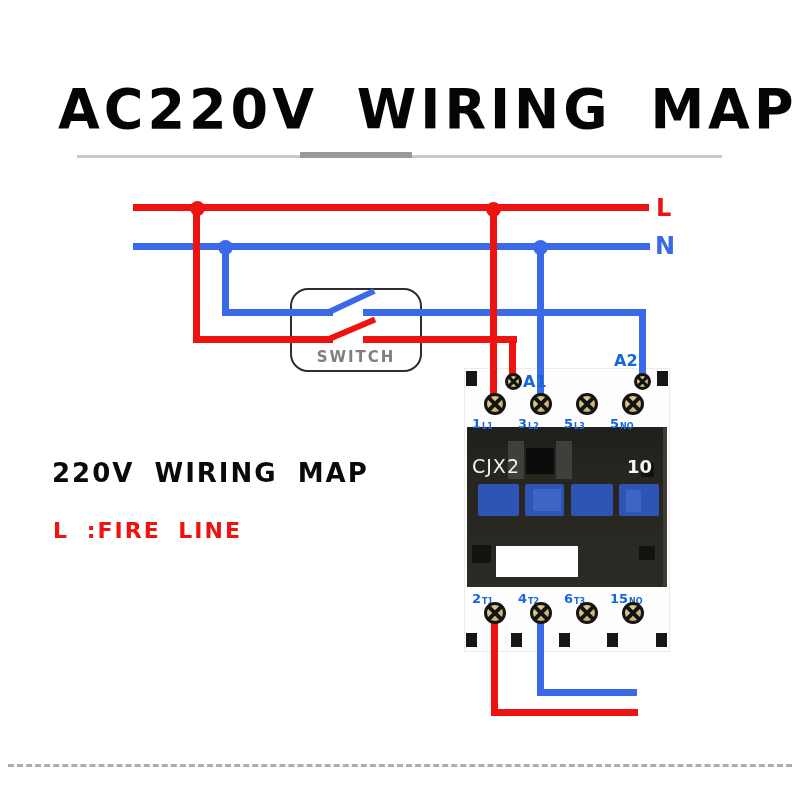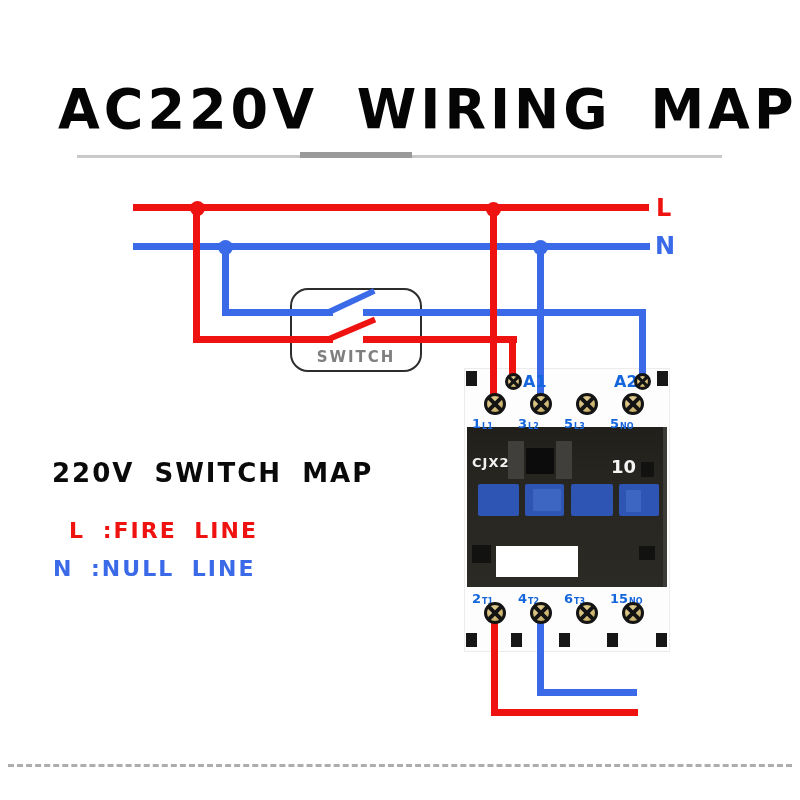--- a/index.html
+++ b/index.html
@@ -23,38 +23,38 @@
   .switch-box{position:absolute;left:290px;top:288px;width:128px;height:80px;
               border:2px solid #2d2d2d;border-radius:18px;z-index:1;background:transparent;}
   .switch-label{position:absolute;left:290px;top:348px;width:132px;text-align:center;
                 font-size:15px;font-weight:bold;letter-spacing:2px;
                 color:var(--switch-text,#7f7f7f);z-index:2;}
 
   
   .legend-heading{position:absolute;left:52px;top:458px;font-size:26px;font-weight:bold;
                   color:#0a0a0a;letter-spacing:2px;word-spacing:9px;white-space:nowrap;}
   .legend-fire{position:absolute;left:53px;top:518px;font-size:22px;font-weight:bold;
-               color:var(--live,#ee1310);letter-spacing:2px;word-spacing:8px;white-space:nowrap;margin-left:16px;}
+               color:var(--live,#ee1310);letter-spacing:2px;word-spacing:8px;white-space:nowrap;}
   .legend-null{position:absolute;left:53px;top:556px;font-size:22px;font-weight:bold;
                color:var(--neutral,#3a6ae8);letter-spacing:2px;word-spacing:8px;white-space:nowrap;}
 
   .line-tag{position:absolute;font-size:24px;font-weight:bold;z-index:4;}
   .tag-l{left:656px;top:194px;color:var(--live,#ee1310);}
   .tag-n{left:655px;top:232px;color:var(--neutral,#3a6ae8);}
 
   
   .panel{position:absolute;left:464px;top:368px;width:204px;height:282px;
          background:#fdfdfd;border:1px solid #ececec;z-index:1;}
   .body{position:absolute;left:467px;top:427px;width:200px;height:160px;z-index:2;
         background:linear-gradient(#201f1b,#262520 30%,#2b2a25);border-right:4px solid #3c3b37;
         box-sizing:border-box;}
   .tab{position:absolute;width:11px;height:15px;background:#161616;z-index:3;}
-  .model{position:absolute;left:472px;top:455px;font-size:13px;font-weight:bold;
+  .model{position:absolute;left:472px;top:455px;font-size:19px;font-weight:normal;
          color:#f2f2f2;letter-spacing:1px;z-index:4;}
-  .rating{position:absolute;left:611px;top:456px;font-size:18px;font-weight:bold;
+  .rating{position:absolute;left:627px;top:456px;font-size:18px;font-weight:bold;
           color:#f5f5f5;z-index:4;}
   .btn-bar{position:absolute;width:16px;height:38px;top:441px;background:#403f3b;z-index:3;}
   .btn{position:absolute;left:526px;top:448px;width:28px;height:26px;background:#0c0c0c;z-index:4;}
   .sq{position:absolute;background:#121211;z-index:3;}
   .contact{position:absolute;top:484px;height:32px;background:var(--contact-blue,#2e54b4);
            border-radius:2px;z-index:3;}
   .contact-hi{position:absolute;background:#3d65c2;z-index:4;}
   .label-window{position:absolute;left:496px;top:546px;width:82px;height:31px;background:#ffffff;z-index:3;}
 
   
@@ -111,31 +111,30 @@
   <div class="wire blue" style="left:537px;top:243px;width:7px;height:153px;"></div>
 
   <div class="dot red" style="left:190px;top:201px;"></div>
   <div class="dot red" style="left:486px;top:202px;"></div>
   <div class="dot blue" style="left:218px;top:240px;"></div>
   <div class="dot blue" style="left:533px;top:240px;"></div>
 
   <div class="switch-box"></div>
   <div class="switch-label">SWITCH</div>
 
-  <div class="legend-heading">220V SWITCH MAP</div>
+  <div class="legend-heading">220V WIRING MAP</div>
   <div class="legend-fire">L :FIRE LINE</div>
-  <div class="legend-null">N :NULL LINE</div>
 
   <div class="panel"></div>
   <div class="tab" style="left:466px;top:371px;"></div>
   <div class="tab" style="left:657px;top:371px;"></div>
 
   <span class="coil-tag" style="left:523px;top:372px;">A1</span>
   <div class="screw sm" style="left:505px;top:373px;"></div>
-  <span class="coil-tag" style="left:614px;top:372px;">A2</span>
+  <span class="coil-tag" style="left:614px;top:351px;">A2</span>
   <div class="screw sm" style="left:634px;top:373px;"></div>
 
   <div class="screw" style="left:484px;top:393px;"></div>
   <div class="screw" style="left:530px;top:393px;"></div>
   <div class="screw" style="left:576px;top:393px;"></div>
   <div class="screw" style="left:622px;top:393px;"></div>
 
   <div class="tlabel" style="left:472px;top:413px;">
     <span class="num">1</span><span class="sub">L1</span>
   </div>

